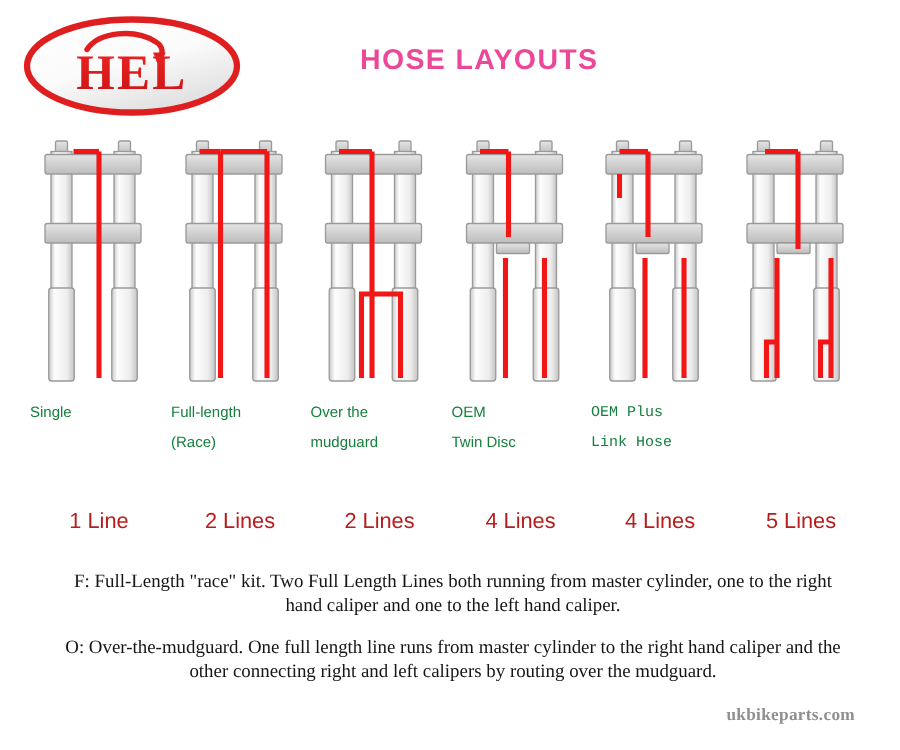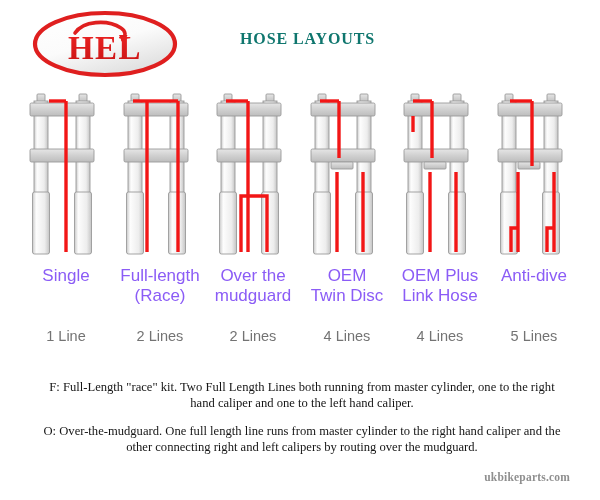--- a/index.html
+++ b/index.html
@@ -20,36 +20,36 @@
   
   #header {
     position: absolute;
     left: 0; top: 0;
     width: 600px;
     height: 86px;
   }
 
   #logo {
     position: absolute;
-    left: 29px;
+    left: 12px;
     top: 9px;
     width: 152px;
     height: 70px;
   }
   #logo svg { display: block; }
 
   #page-title {
     position: absolute;
     left: 240px;
     top: 30px;
-    font-family: Liberation Serif, serif;
-    font-size: 16px;
+    font-family: Liberation Sans, sans-serif;
+    font-size: 19px;
     font-weight: 700;
     letter-spacing: 0.9px;
-    color: #0f766e;
+    color: #ec4899;
     white-space: nowrap;
   }
 
   
   #diagrams {
     position: absolute;
     left: 20px;
     top: 92px;
     width: 560px;
     height: 170px;
@@ -67,43 +67,42 @@
     position: absolute;
     left: 20px;
     top: 266px;
     width: 560px;
     height: 48px;
   }
   .fork-label {
     position: absolute;
     top: 0;
     width: 92px;
-    text-align: center;
     font-family: "Liberation Sans", sans-serif;
-    font-size: 17px;
+    font-size: 10px;
     line-height: 20px;
-    color: #8b5cf6;
+    color: #15803d;
   }
   .fork-label .l2 { display: block; }
 
   #counts-row {
     position: absolute;
     left: 20px;
     top: 328px;
     width: 560px;
     height: 24px;
   }
   .fork-count {
     position: absolute;
-    top: 0;
+    top: 12px;
     width: 92px;
     text-align: center;
     font-family: "Liberation Sans", sans-serif;
     font-size: 14.5px;
-    color: #737373;
+    color: #b91c1c;
   }
 
   
   #notes {
     position: absolute;
     left: 42px;
     top: 380px;
     width: 520px;
     font-family: "Liberation Serif", serif;
     font-size: 12.6px;
@@ -335,22 +334,21 @@
         <path d="M 59 160 L 59 136 L 66 136" fill="none" stroke="#f21616" stroke-width="3.4" stroke-linecap="butt" stroke-linejoin="miter"></path>
       </svg>
     </div>
   </div>
 
 <div id="labels-row">
     <div class="fork-label" style="left: 0px;"><span>Single</span></div>
     <div class="fork-label" style="left: 94px;"><span>Full-length</span><span class="l2">(Race)</span></div>
     <div class="fork-label" style="left: 187px;"><span>Over the</span><span class="l2">mudguard</span></div>
     <div class="fork-label" style="left: 281px;"><span>OEM</span><span class="l2">Twin Disc</span></div>
-    <div class="fork-label" style="left: 374px;"><span>OEM Plus</span><span class="l2">Link Hose</span></div>
-    <div class="fork-label" style="left: 468px;"><span>Anti-dive</span></div>
+    <div class="fork-label" style="left: 374px; font-family: Liberation Mono, monospace;"><span>OEM Plus</span><span class="l2">Link Hose</span></div>
   </div>
 
 <div id="counts-row">
     <div class="fork-count" style="left: 0px;">1 Line</div>
     <div class="fork-count" style="left: 94px;">2 Lines</div>
     <div class="fork-count" style="left: 187px;">2 Lines</div>
     <div class="fork-count" style="left: 281px;">4 Lines</div>
     <div class="fork-count" style="left: 374px;">4 Lines</div>
     <div class="fork-count" style="left: 468px;">5 Lines</div>
   </div>

